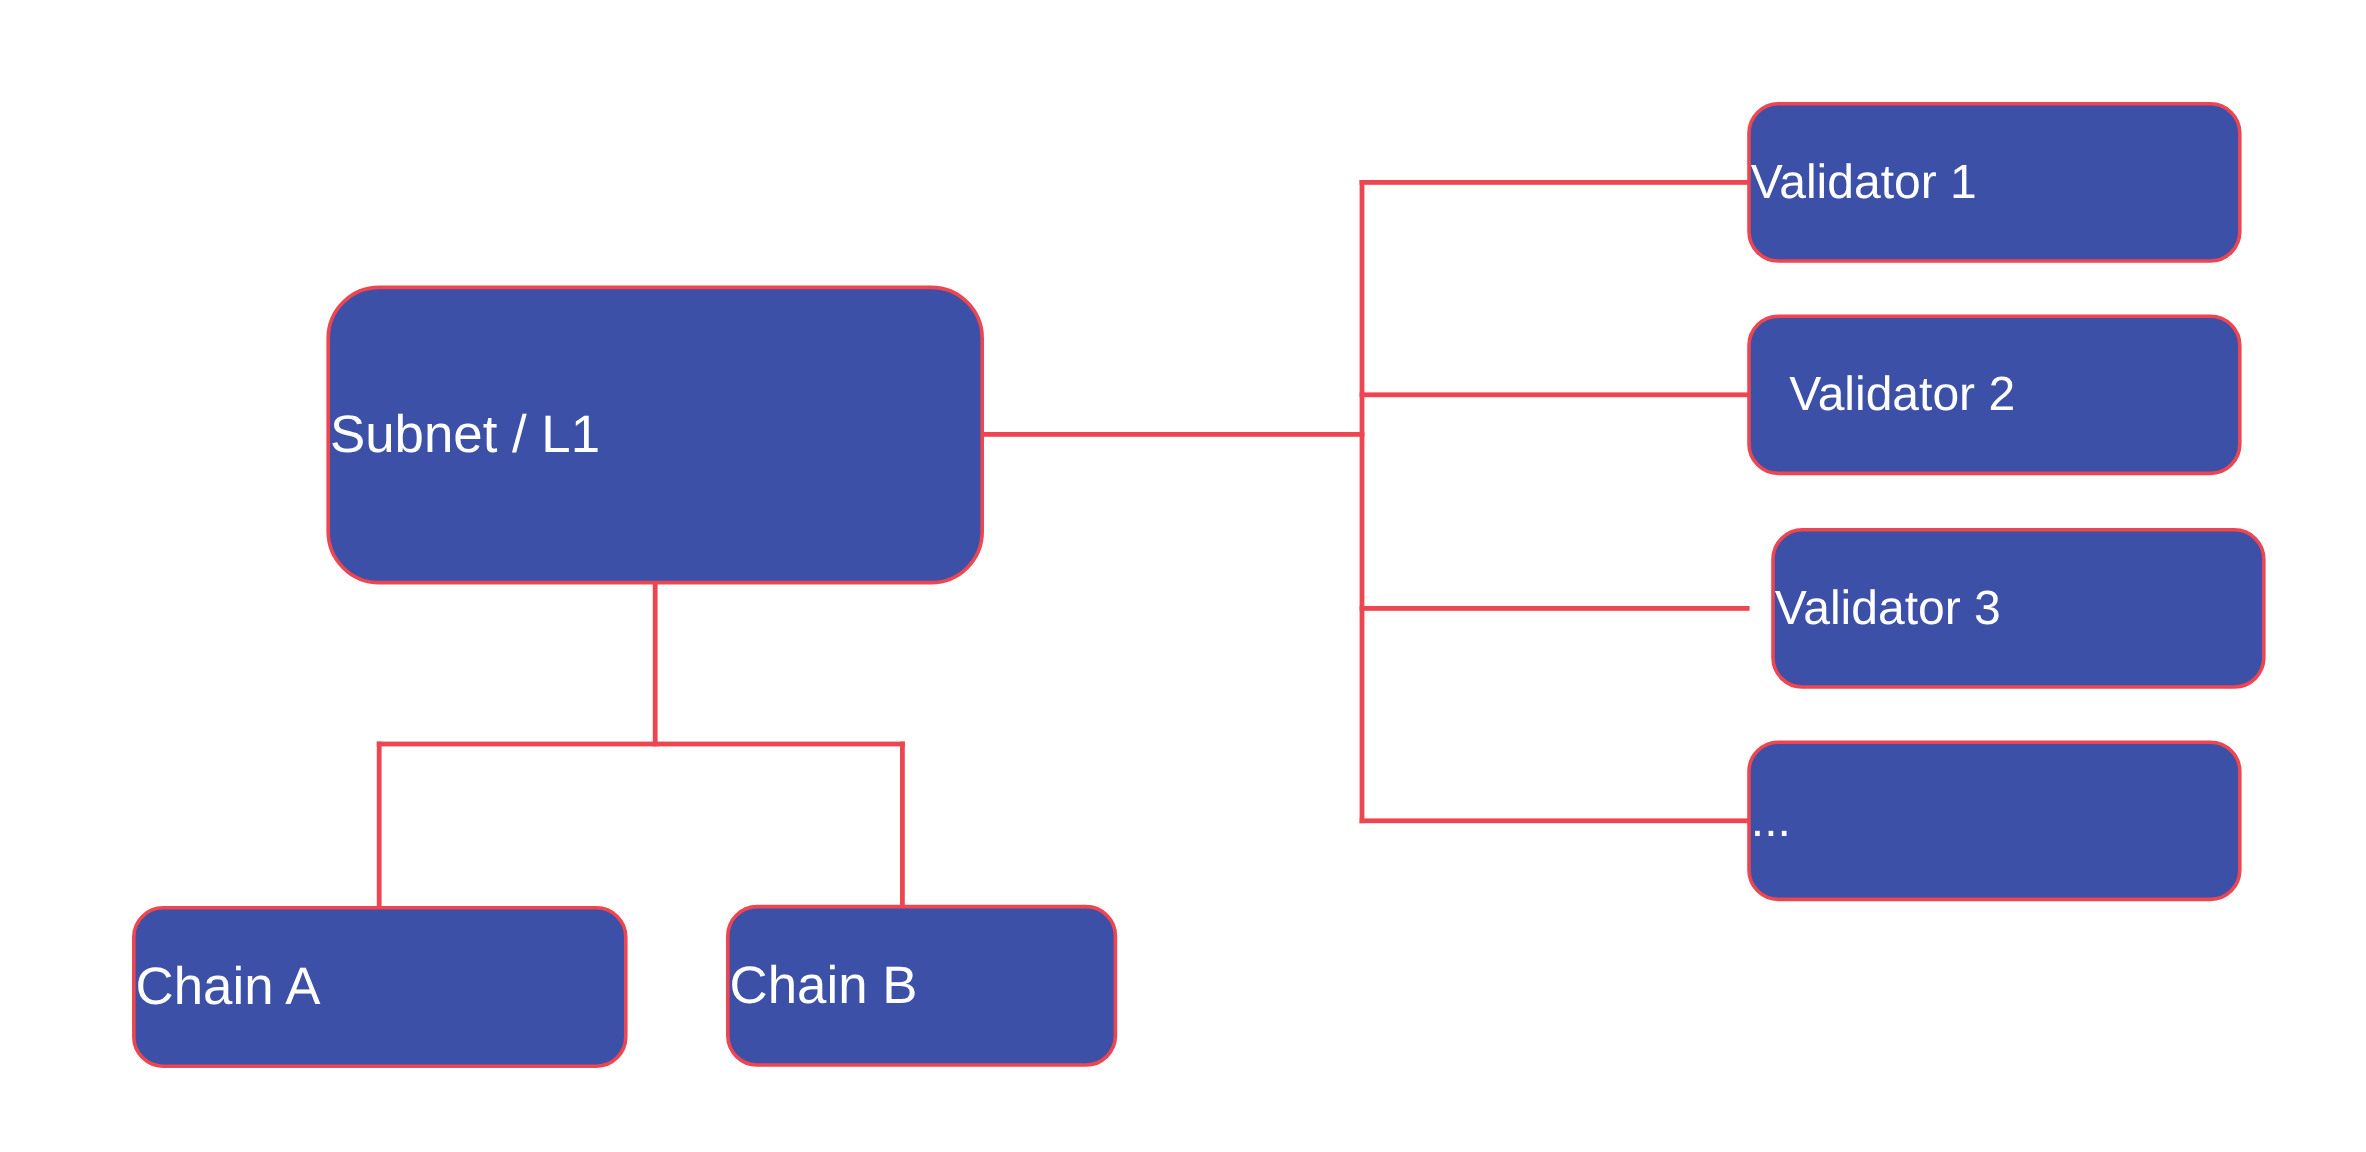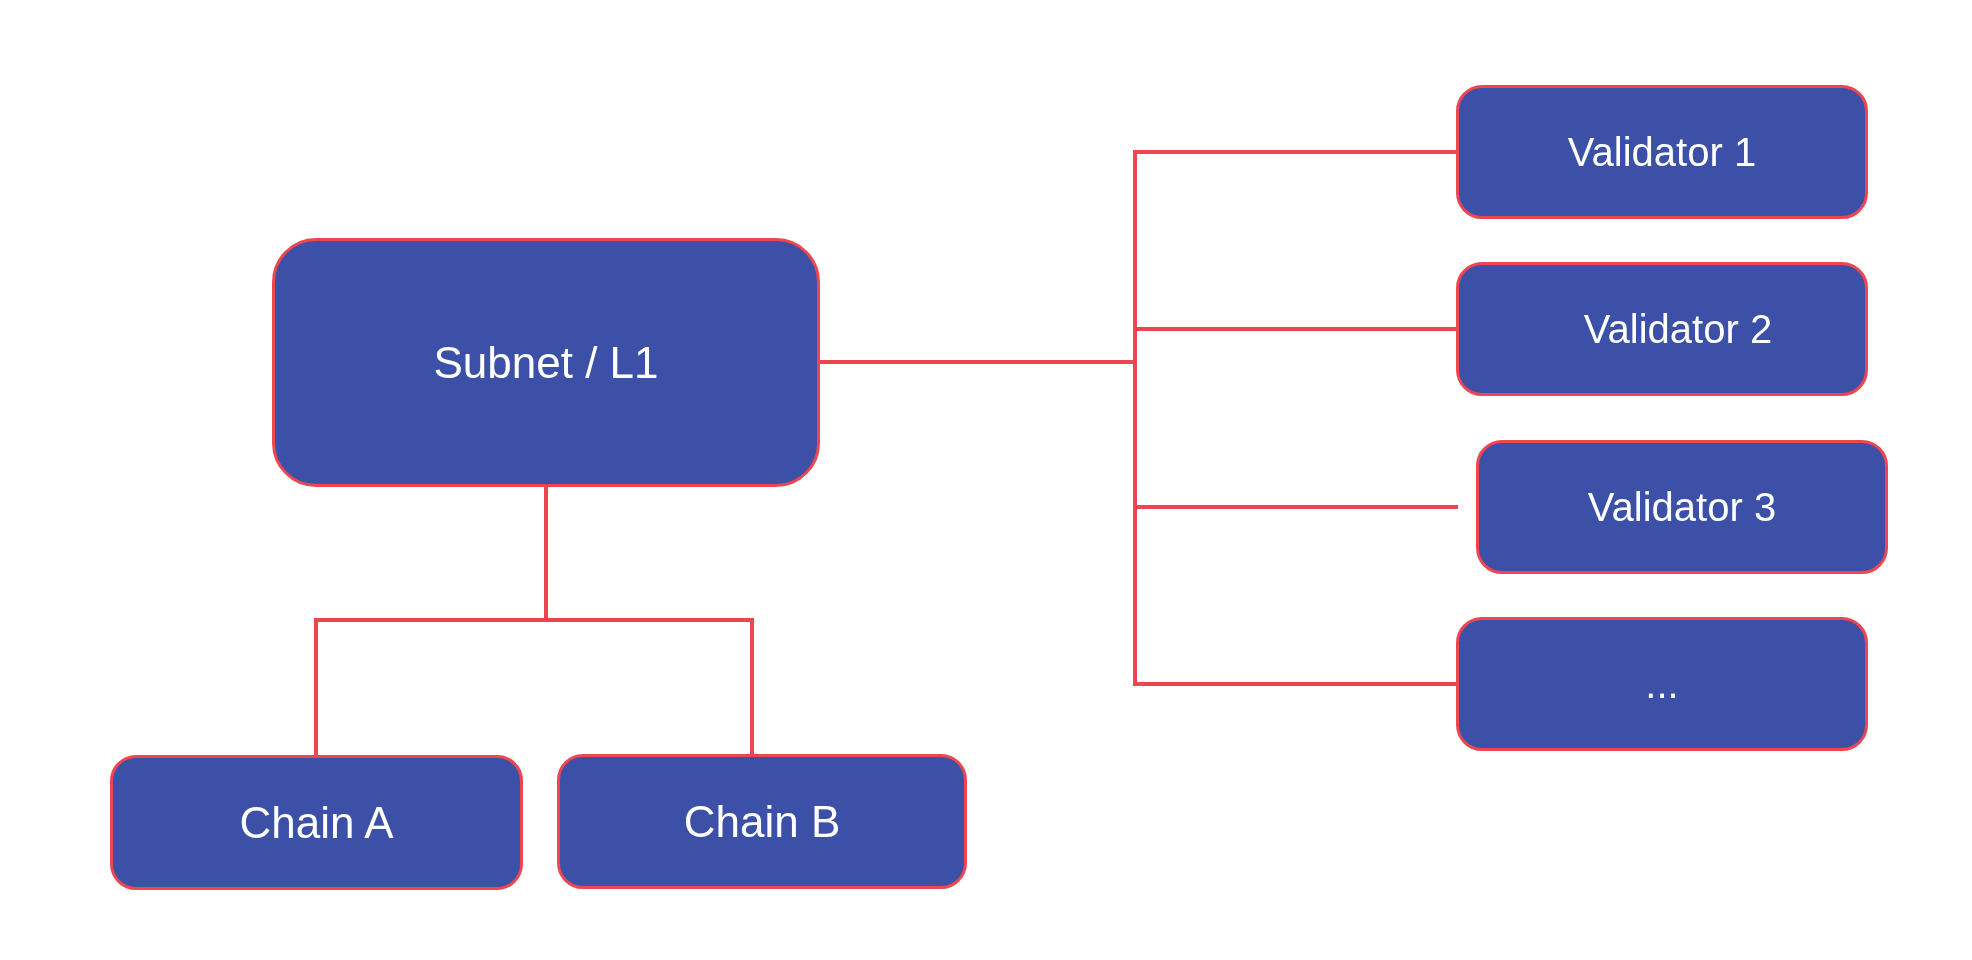--- a/index.html
+++ b/index.html
@@ -12,40 +12,40 @@
     overflow: hidden;
     font-family: "Liberation Sans", sans-serif;
   }
   .node {
     position: absolute;
     background: var(--fill, #3B50A6);
     border: 3px solid var(--line, #EE4650);
     color: var(--text, #ffffff);
     display: flex;
     align-items: center;
-    justify-content: center;
+    justify-content: flex-start;
     text-align: center;
     line-height: 1;
   }
   .edge { position: absolute; background: var(--line, #EE4650); }
 
   
   #subnet { left: 272px; top: 238px; width: 548px; height: 249px; border-radius: 44px; font-size: 44px; }
 
   
   .validator { left: 1456px; width: 412px; height: 134px; border-radius: 26px; font-size: 40px; }
   #validator-1 { top: 85px; }
   #validator-2 { top: 262px; padding-left: 32px; }
   #validator-3 { top: 440px; margin-left: 20px; }
   #validator-4 { top: 617px; }
 
   
   .chain { height: 135px; border-radius: 26px; font-size: 44px; }
   #chain-a { left: 110px; top: 755px; width: 413px; }
-  #chain-b { left: 557px; top: 754px; width: 410px; }
+  #chain-b { left: 605px; top: 754px; width: 326px; }
 
   
   #e-feeder   { left: 818px;  top: 360px; width: 319px; height: 4px; }
   #e-trunk    { left: 1133px; top: 150px; width: 4px;   height: 536px; }
   #e-branch-1 { left: 1133px; top: 150px; width: 325px; height: 4px; }
   #e-branch-2 { left: 1133px; top: 327px; width: 325px; height: 4px; }
   #e-branch-3 { left: 1133px; top: 505px; width: 325px; height: 4px; }
   #e-branch-4 { left: 1133px; top: 682px; width: 325px; height: 4px; }
   #e-subnet-drop { left: 544px; top: 485px; width: 4px;   height: 137px; }
   #e-chain-bar   { left: 314px; top: 618px; width: 440px; height: 4px; }

